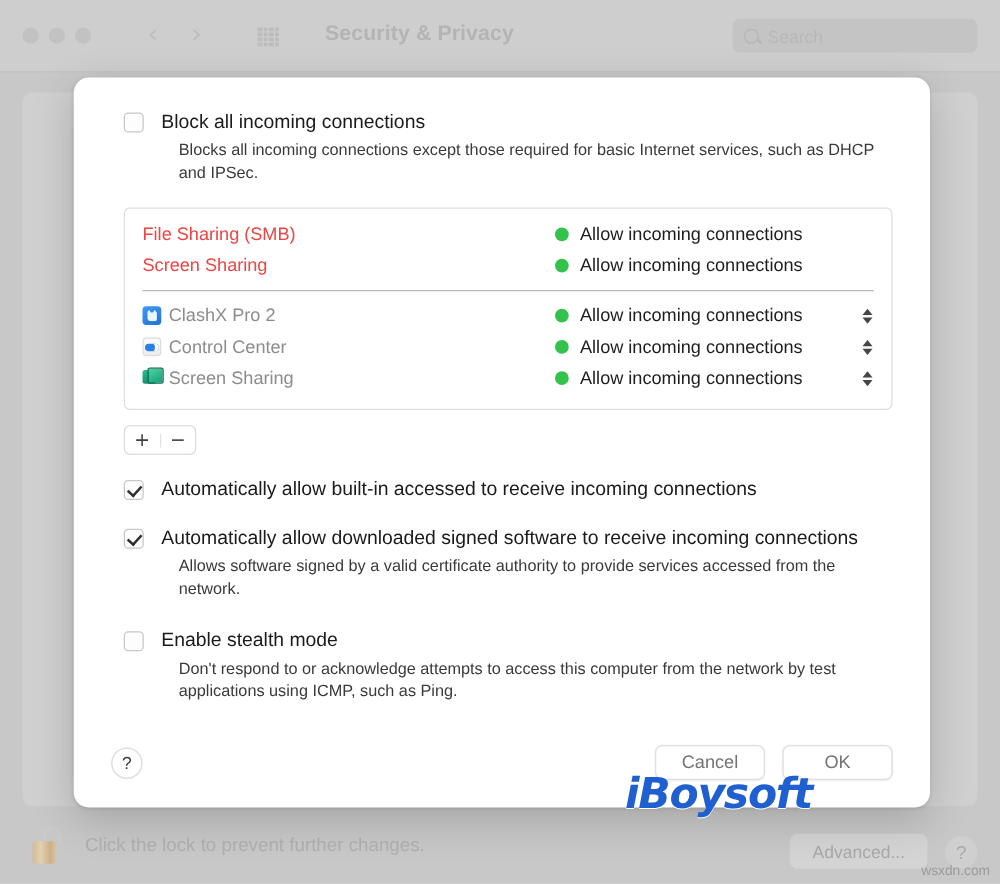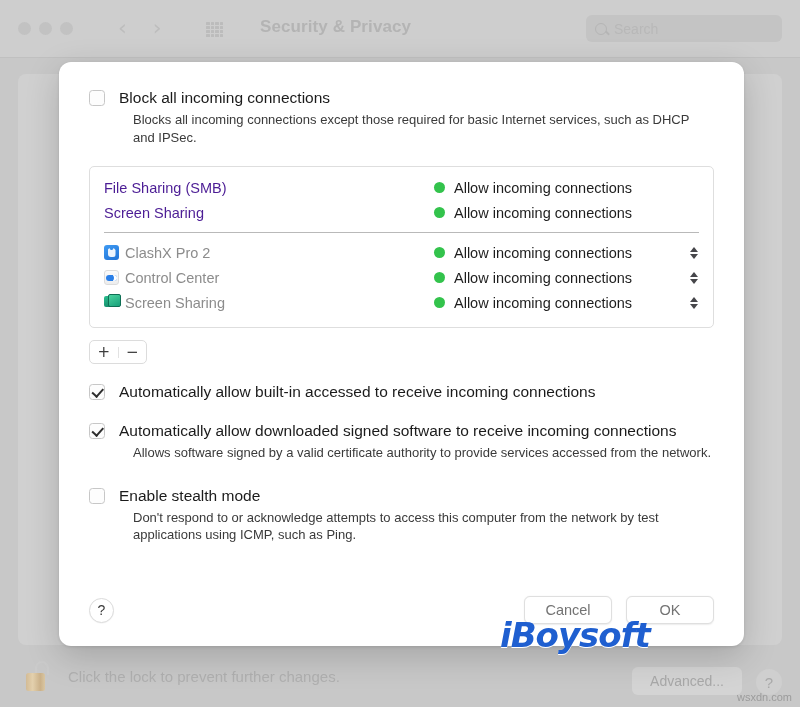--- a/index.html
+++ b/index.html
@@ -98,21 +98,21 @@
     font-size: 15px;
   }
 
   
   #sheet {
     position: absolute; left: 59px; top: 62px;
     width: 685px; height: 584px;
     background: #ffffff;
     border-radius: 12px;
     box-shadow: 0 10px 34px rgba(0,0,0,0.18), 0 1px 3px rgba(0,0,0,0.10);
-    padding: 26px 30px 0 30px;
+    padding: 26px 30px 0 40px;
   }
 
   .row-check { display: flex; align-items: flex-start; gap: 14px; }
   .cbox {
     width: 16px; height: 16px; flex: none;
     border: 1px solid #c7c7c7; border-radius: 3.5px;
     background: #fdfdfd; margin-top: 2px;
     display: flex; align-items: center; justify-content: center;
   }
   .cbox.checked::after {
@@ -132,21 +132,21 @@
     margin: 20px 0 0 0;
     border: 1px solid #dedede; border-radius: 5px;
     background: #fff; height: 162px; padding: 8px 0 0 0;
     overflow: hidden;
   }
   .lrow {
     display: flex; align-items: center;
     height: 25px; padding: 0 14px 0 14px;
   }
   .lrow .name {
-    font-size: 14.5px; color: #4c1d95;
+    font-size: 14.5px; color: #ef4444;
     width: 330px; display: flex; align-items: center; gap: 6px;
   }
   .lrow.app .name { color: #8c8c8c; }
   .lrow .status {
     display: flex; align-items: center; gap: 9px; flex: 1;
   }
   .dot { width: 11px; height: 11px; border-radius: 50%; background: #33c34c; flex: none; }
   .stxt { font-size: 14.5px; color: #1d1d1d; }
   .stepper {
     margin-left: auto; width: 11px; height: 18px;

